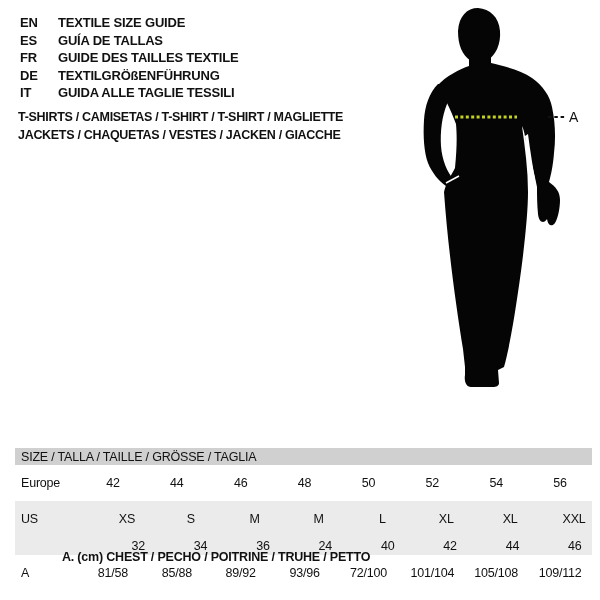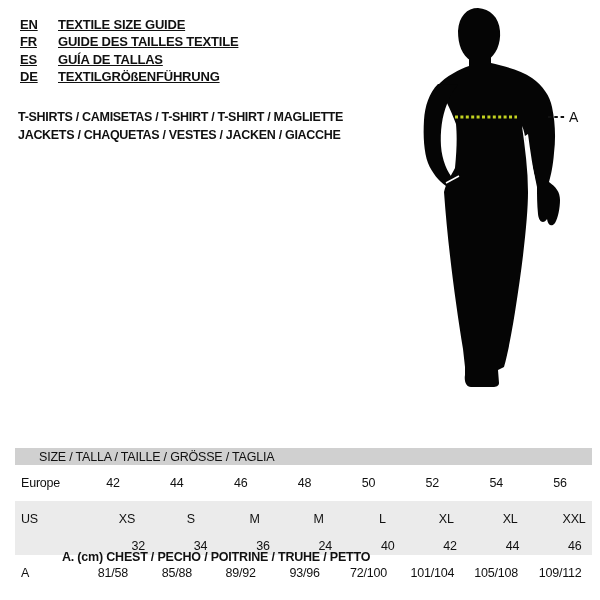--- a/index.html
+++ b/index.html
@@ -5,65 +5,69 @@
   html,body{margin:0;padding:0;}
   body{
     width:600px;height:600px;background:#ffffff;
     font-family:"Liberation Sans",sans-serif;
     color:var(--text,#111);
   }
   .canvas{position:relative;width:600px;height:600px;overflow:hidden;background:#fff;}
 
   
   .lang-list{position:absolute;left:20px;top:14px;font-weight:700;font-size:13px;letter-spacing:-0.2px;}
-  .lang-row{display:flex;height:17.5px;align-items:flex-end;text-decoration:underline;}
+  .lang-row{display:flex;height:17.5px;align-items:center;}
   .lang-code{width:38px;flex:0 0 38px;}
 
   
   .category-block{position:absolute;left:18px;top:109px;font-weight:700;font-size:12.5px;line-height:17.5px;letter-spacing:-0.3px;white-space:nowrap;}
 
   
   .figure{position:absolute;left:380px;top:0;}
 
   
   .man-title{position:absolute;left:18px;top:419px;font-weight:700;font-size:13px;letter-spacing:-0.2px;white-space:nowrap;}
 
   
   .size-table{position:absolute;left:15px;top:448px;width:577px;font-size:12.5px;letter-spacing:-0.2px;}
-  .thead{background:var(--header-bg,#d0d0d0);height:17px;display:flex;align-items:center;padding-left:24px;box-sizing:border-box;}
+  .thead{background:var(--header-bg,#d0d0d0);height:17px;display:flex;align-items:center;padding-left:6px;box-sizing:border-box;}
   .trow{display:grid;grid-template-columns:66px repeat(8,1fr);align-items:center;height:36px;}
   .trow.r-num{height:18px;padding-left:12px;}
   .trow.shaded{background:var(--band-bg,#ebebeb);gap:28px;}
   .tcell.label{padding-left:6px;text-align:left;}
   .tcell.val{text-align:center;}
 
   
   .footnote{position:absolute;left:18px;top:550px;font-weight:700;font-size:12.5px;letter-spacing:-0.2px;white-space:nowrap;margin-left:44px;}
 </style>
 </head>
 <body>
 
 <div class="canvas">
 
   <div class="lang-list">
       <div class="lang-row">
         <span class="lang-code">EN</span>
         <span class="lang-label">TEXTILE SIZE GUIDE</span>
       </div>
       <div class="lang-row">
+        <span class="lang-code">ES</span>
+        <span class="lang-label">GUÍA DE TALLAS</span>
+      </div>
+      <div class="lang-row">
         <span class="lang-code">FR</span>
         <span class="lang-label">GUIDE DES TAILLES TEXTILE</span>
       </div>
       <div class="lang-row">
-        <span class="lang-code">ES</span>
-        <span class="lang-label">GUÍA DE TALLAS</span>
+        <span class="lang-code">DE</span>
+        <span class="lang-label">TEXTILGRÖßENFÜHRUNG</span>
       </div>
       <div class="lang-row">
-        <span class="lang-code">DE</span>
-        <span class="lang-label">TEXTILGRÖßENFÜHRUNG</span>
+        <span class="lang-code">IT</span>
+        <span class="lang-label">GUIDA ALLE TAGLIE TESSILI</span>
       </div>
     </div>
 
   <div class="category-block">
     <div>T-SHIRTS / CAMISETAS / T-SHIRT / T-SHIRT / MAGLIETTE</div>
     <div>JACKETS / CHAQUETAS / VESTES / JACKEN / GIACCHE</div>
   </div>
 
   <svg class="figure" width="220" height="410" viewBox="0 0 220 410" aria-hidden="true">
 

